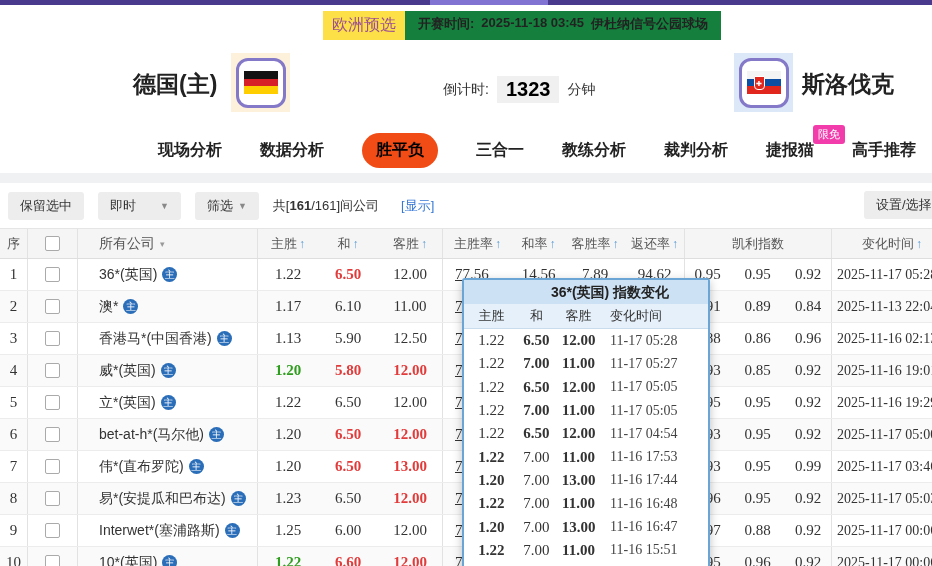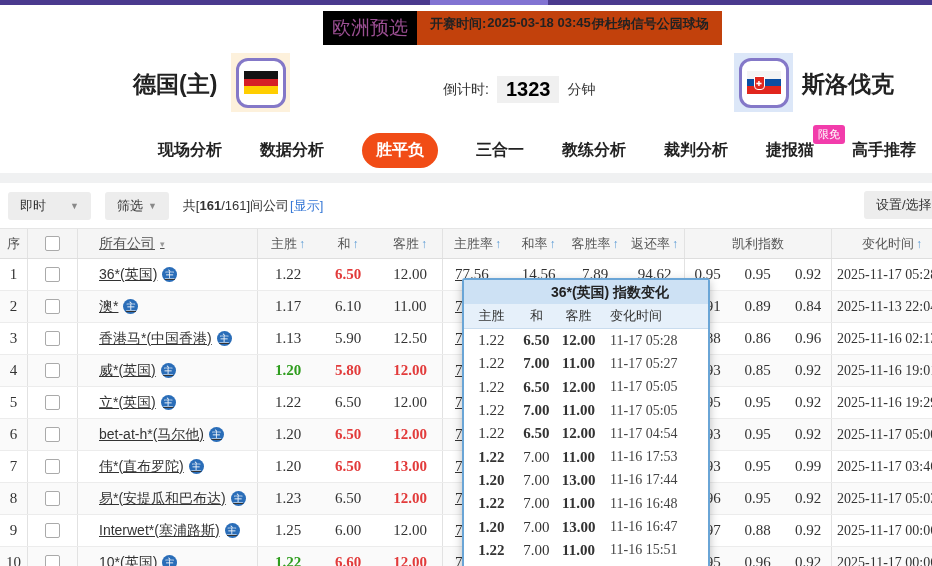--- a/index.html
+++ b/index.html
@@ -5,63 +5,63 @@
   html,body{margin:0;padding:0;}
   body{font-family:"Liberation Sans","DejaVu Sans",sans-serif;background:#fff;}
   .page{position:relative;width:932px;height:566px;overflow:hidden;background:#fff;}
 
   
   .topbar{position:absolute;top:0;left:0;width:932px;height:5px;background:#4a3a8e;}
   .topbar-seg{position:absolute;top:0;left:430px;width:118px;height:5px;background:#8173d2;}
 
   
   .info-line{position:absolute;top:11px;left:323px;display:flex;align-items:stretch;}
-  .league-badge{background:#000000;color:#9c4f93;font-size:19px;padding:4px 9px;white-space:nowrap;}
-  .match-info{background:#c2410c;color:#222;font-weight:bold;font-size:13px;padding:4px 13px;white-space:nowrap;display:flex;gap:1px;}
+  .league-badge{background:#fde047;color:#9c4f93;font-size:16px;padding:4px 9px;white-space:nowrap;}
+  .match-info{background:#15803d;color:#222;font-weight:bold;font-size:13px;padding:4px 13px;white-space:nowrap;display:flex;gap:7px;}
   .team-name{position:absolute;top:69px;font-size:23px;font-weight:bold;color:#222;white-space:nowrap;}
   .home-name{left:133px;} .away-name{left:802px;}
   .fbox{position:absolute;top:53px;width:59px;height:59px;display:flex;align-items:center;justify-content:center;}
   .fbox-home{left:231px;background:#fdf1dc;}
   .fbox-away{left:734px;background:#dce7f8;}
   .finner{width:50px;height:50px;background:#fff;border:3px solid #8478c8;border-radius:12px;display:flex;align-items:center;justify-content:center;box-sizing:border-box;}
   .flag{width:34px;height:23px;display:flex;flex-direction:column;overflow:hidden;position:relative;}
   .flag>div{flex:1;}
   .de-1{background:#121212;} .de-2{background:#d61f26;} .de-3{background:#ffce00;}
   .sk-1{background:#f4f4f4;} .sk-2{background:#0b4ea2;} .sk-3{background:#e1261d;}
   .sk-crest{position:absolute;left:7px;top:5px;width:9px;height:12px;background:#e1261d;border:1px solid #fff;border-radius:0 0 4px 4px;display:flex;align-items:center;justify-content:center;color:#fff;font-size:7px;line-height:7px;}
   .countdown{position:absolute;top:76px;left:443px;display:flex;align-items:center;gap:8px;font-size:14px;color:#333;}
   .cd-val{background:#f0f0f0;color:#000000;font-weight:bold;font-size:20px;padding:2px 9px;}
 
   
   .nav{position:absolute;top:127px;left:0;width:932px;height:46px;display:flex;align-items:center;gap:38px;padding-left:158px;box-sizing:border-box;font-size:16px;font-weight:bold;color:#222;}
   .nav-item{cursor:pointer;white-space:nowrap;position:relative;}
-  .nav-item.active{background:#f14c16;color:#ffffff;padding:7px 14px;border-radius:18px;}
+  .nav-item.active{background:#f14c16;color:#000000;padding:7px 14px;border-radius:18px;}
   .promo-badge{position:absolute;top:-15px;right:-31px;background:#f23cab;color:#fff;font-size:11px;font-weight:normal;padding:2px 5px;border-radius:3px;}
   .band{position:absolute;top:173px;left:0;width:932px;height:10px;background:#f0f1f2;}
 
   
   .toolbar{position:absolute;top:183px;left:0;width:932px;height:45px;background:#fff;display:flex;align-items:center;padding-left:8px;box-sizing:border-box;gap:14px;}
   .tbtn{background:#ededed;border:0;border-radius:3px;height:28px;padding:0 12px;font-size:13px;color:#333;font-family:inherit;display:flex;align-items:center;white-space:nowrap;cursor:pointer;}
   .tbtn .dd{color:#888;font-size:9px;margin-left:24px;}
   .tbtn .dd-sm{color:#888;font-size:9px;margin-left:5px;}
   .count-text{font-size:13px;color:#333;white-space:nowrap;}
   .count-text b{font-weight:bold;}
-  .show-link{color:#3678d6;margin-left:1px;cursor:pointer;}
+  .show-link{color:#3678d6;margin-left:22px;cursor:pointer;}
   .settings-btn{position:absolute;left:864px;top:8px;width:110px;height:28px;background:#ededed;border:0;border-radius:3px;font-size:13px;color:#333;font-family:inherit;text-align:left;padding:0 12px;white-space:nowrap;cursor:pointer;}
 
   
   .table{position:absolute;top:228px;left:0;width:952px;}
   .trow{display:grid;grid-template-columns:28px 50px 180px 60px 60px 65px 69px 53px 60px 60px 45px 55px 47px 120px;align-items:stretch;}
   .thead{background:#f5f5f5;height:29px;border-top:1px solid #e5e5e5;border-bottom:1px solid #dedede;color:#555;}
   .row{height:31px;border-bottom:1px solid #ececec;background:#fff;}
   .row.alt{background:#fafafa;}
   .cell{display:flex;align-items:center;justify-content:center;font-size:13px;color:#333;overflow:hidden;}
   .hcell{font-size:13px;color:#555;}
   .sep{border-right:1px solid #e2e2e2;}
-  .c-company{justify-content:flex-start;padding-left:21px;font-size:14px;text-decoration:underline;}
+  .c-company{justify-content:flex-start;padding-left:21px;font-size:14px;}
   .serif{font-family:"Liberation Serif","DejaVu Serif",serif;font-size:15px;}
   .c-rate-first{justify-content:flex-start;padding-left:12px;text-decoration:underline;}
   .c-time{justify-content:flex-start;padding-left:5px;font-size:14px;white-space:nowrap;}
   .red{color:#e23b3b;font-weight:bold;}
   .green{color:#2f9d1e;font-weight:bold;}
   .arrow{color:#5b9bd5;margin-left:2px;font-size:12px;}
   .caret{color:#999;font-size:9px;margin-left:5px;}
   .kelly-span{grid-column:11 / span 3;}
   .time-hdr{grid-column:14;}
   .cbx{display:inline-block;width:13px;height:13px;border:1px solid #aaa;border-radius:2px;background:#fff;cursor:pointer;}
@@ -86,21 +86,21 @@
 <div class="page">
 
   <div class="topbar">
     <div class="topbar-seg"></div>
   </div>
 
   <div class="info-line">
     <span class="league-badge">欧洲预选</span>
     <span class="match-info">
       <span>开赛时间:</span>
-      <span>2025-03-18 03:45</span>
+      <span>2025-11-18 03:45</span>
       <span>伊杜纳信号公园球场</span>
     </span>
   </div>
 
   <div class="team-name home-name">德国(主)</div>
   <div class="fbox fbox-home">
     <div class="finner">
       <div class="flag">
         <div class="de-1"></div>
           <div class="de-2"></div>
@@ -133,20 +133,21 @@
       <div class="nav-item active">胜平负</div>
       <div class="nav-item">三合一</div>
       <div class="nav-item">教练分析</div>
       <div class="nav-item">裁判分析</div>
       <div class="nav-item">捷报猫<div class="promo-badge">限免</div></div>
       <div class="nav-item">高手推荐</div>
     </div>
   <div class="band"></div>
 
   <div class="toolbar">
+    <button class="tbtn">保留选中</button>
     <button class="tbtn">
       <span>即时</span>
       <span class="dd">▼</span>
     </button>
     <button class="tbtn">
       <span>筛选</span>
       <span class="dd-sm">▼</span>
     </button>
     <span class="count-text"><span>共[</span><b>161</b><span>/161]间公司</span><span class="show-link">[显示]</span></span>
     <button class="settings-btn">设置/选择</button>

